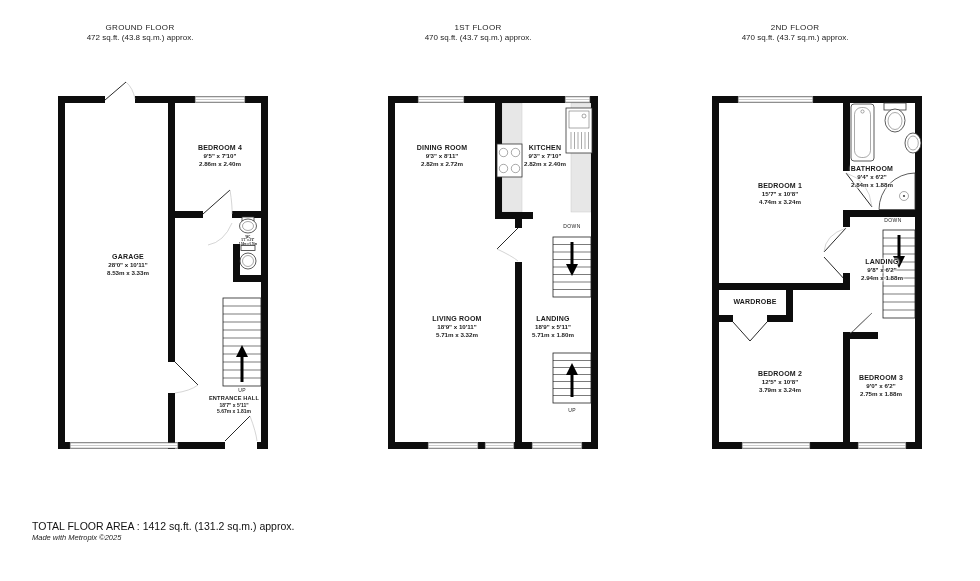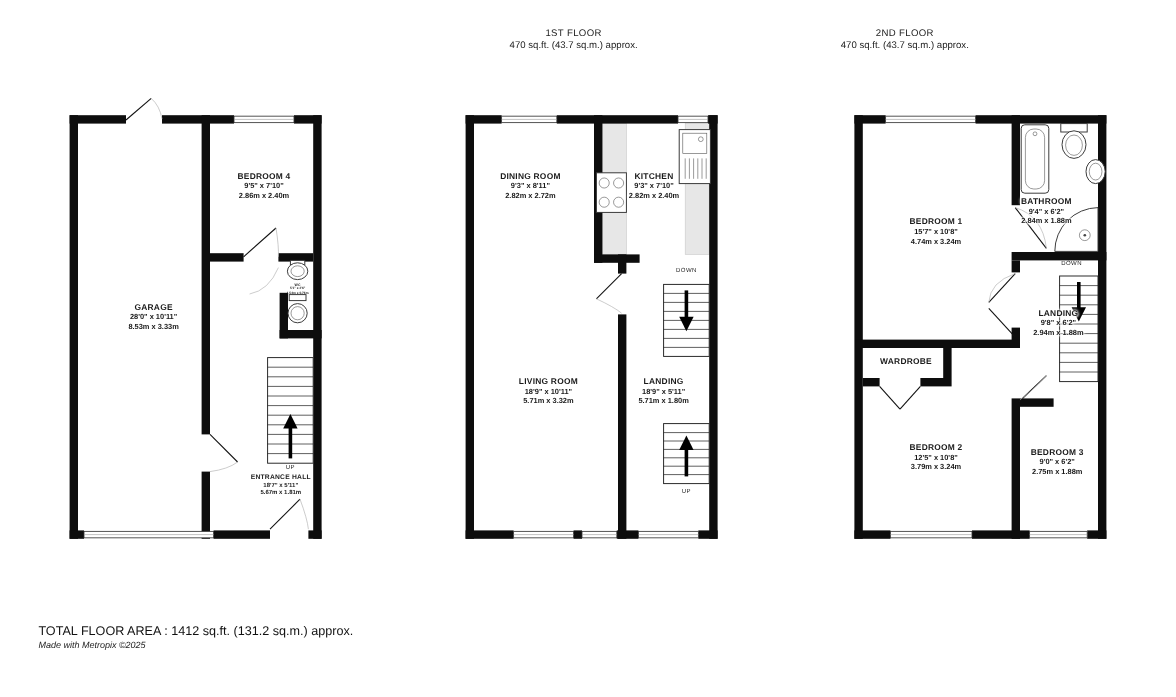--- a/index.html
+++ b/index.html
@@ -36,25 +36,29 @@
   .footer{position:absolute;left:0;top:519px;width:100%;margin-left:32px;}
   .ft-total{font-size:10.5px;line-height:14px;color:#111;}
   .ft-disc{font-size:7.5px;line-height:9px;color:#222;}
   .ft-credit{font-size:7.5px;line-height:9px;color:#222;font-style:italic;}
 </style>
 </head>
 <body>
 
 <div class="canvas">
 
+  <div class="floor-header" style="left:30px">
+    <div class="fh-title">GROUND FLOOR</div>
+    <div class="fh-area">472 sq.ft. (43.8 sq.m.) approx.</div>
+  </div>
   <div class="floor-header" style="left:368px">
     <div class="fh-title">1ST FLOOR</div>
     <div class="fh-area">470 sq.ft. (43.7 sq.m.) approx.</div>
   </div>
-  <div class="floor-header" style="left:644px">
+  <div class="floor-header" style="left:685px">
     <div class="fh-title">2ND FLOOR</div>
     <div class="fh-area">470 sq.ft. (43.7 sq.m.) approx.</div>
   </div>
 
   <div class="plan" style="left:58px">
     <svg class="plansvg" width="210" height="355" viewBox="0 0 210 355">
       <g class="wall">
         <rect x="0" y="1" width="47" height="7"></rect>
           <rect x="77" y="1" width="60" height="7"></rect>
           <rect x="187" y="1" width="23" height="7"></rect>

